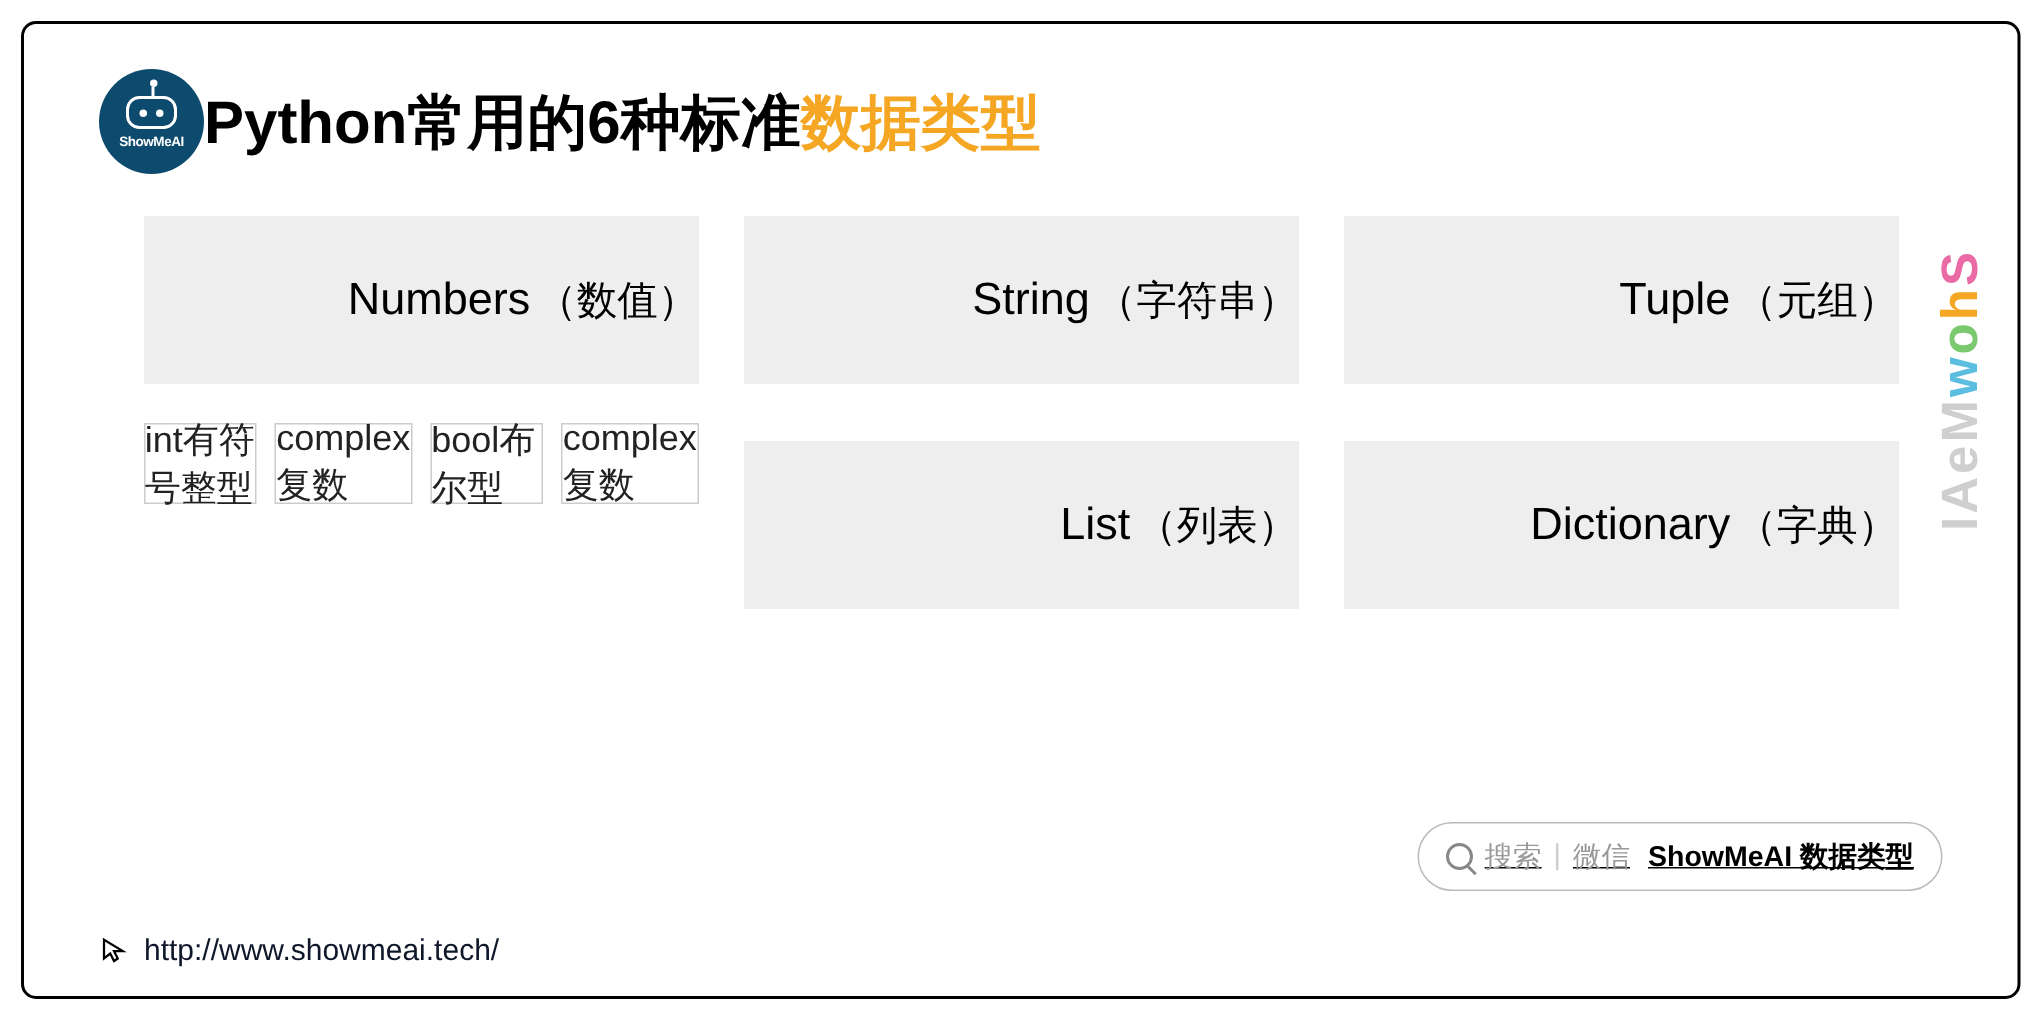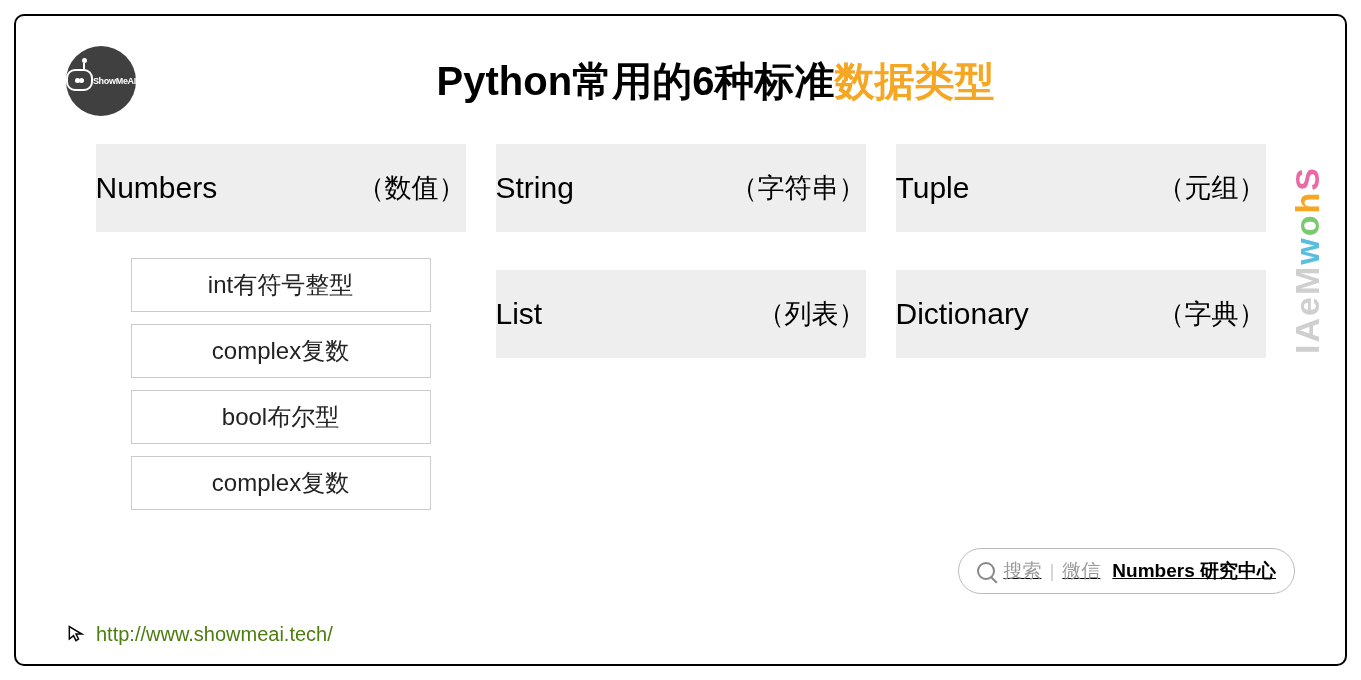--- a/index.html
+++ b/index.html
@@ -19,23 +19,24 @@
     position: relative;
   }
   .header {
     display: flex;
     align-items: center;
     margin-bottom: 28px;
   }
   .logo {
     width: 70px;
     height: 70px;
-    background: #404040;
+    background: #0c4a6e;
     border-radius: 50%;
     display: flex;
+    flex-direction: column;
     align-items: center;
     justify-content: center;
     color: #fff;
     flex-shrink: 0;
   }
   .logo-face {
     width: 34px;
     height: 22px;
     border: 2.5px solid #fff;
     border-radius: 9px;
@@ -67,46 +68,45 @@
     width:5px;height:5px;border-radius:50%;
     background:#fff;top:-5px;left:-1.5px;
   }
   .logo-text {
     font-size: 9px;
     font-weight: bold;
     letter-spacing: -0.3px;
   }
   .title {
     flex: 1;
-    text-align: center;
     font-size: 40px;
     font-weight: bold;
     color: #000;
   }
   .title .accent { color: #f5a623; }
   .grid {
     display: grid;
     grid-template-columns: 370px 370px 370px;
     gap: 24px 30px;
     justify-content: center;
   }
   .col { display: flex; flex-direction: column; gap: 18px; }
   .card {
     background: #eeeeee;
-    height: 88px;
-    display: flex;
-    align-items: center;
-    justify-content: space-between;
+    height: 112px;
+    display: flex;
+    align-items: center;
+    justify-content: flex-end;
     font-size: 30px;
     color: #000;
   }
   .card .sub { font-size: 27px; margin-left: 4px; }
   .num-sub {
     display: flex;
-    flex-direction: column;
+    flex-direction: row;
     gap: 12px;
     margin-top: 8px;
   }
   .num-item {
     border: 1.5px solid #ccc;
     height: 54px;
     width: 300px;
     margin: 0 auto;
     display: flex;
     align-items: center;
@@ -163,21 +163,21 @@
   .divider { color:#ccc; }
   .strongtxt { color:#000; font-weight:bold; margin-left:4px;}
   .footer {
     position: absolute;
     bottom: 18px;
     left: 50px;
     display: flex;
     align-items: center;
     gap: 10px;
     font-size: 20px;
-    color: #4d7c0f;
+    color: #0f172a;
   }
   .cursor-icon {
     width: 20px; height: 24px;
     position: relative;
   }
   .cursor-icon svg { width:100%; height:100%; }
 </style>
 </head>
 <body>
 
@@ -236,21 +236,21 @@
 
   <div class="watermark">
     <span class="wm-rest">IA</span><span class="wm-rest">eM</span><span class="wm-w">w</span><span class="wm-o">o</span><span class="wm-h">h</span><span class="wm-s">S</span>
   </div>
 
   <div class="search-pill">
     <span class="search-icon"></span>
     <span class="grey">搜索</span>
     <span class="divider">|</span>
     <span class="grey">微信</span>
-    <span class="strongtxt">Numbers 研究中心</span>
+    <span class="strongtxt">ShowMeAI 数据类型</span>
   </div>
 
   <div class="footer">
     <span class="cursor-icon">
       <svg viewBox="0 0 24 24" fill="none" stroke="#000" stroke-width="1.8">
         <path d="M4 3 L4 18 L9 14 L12 20 L15 18 L12 12 L19 12 Z"></path>
       </svg>
     </span>
     <span>http://www.showmeai.tech/</span>
   </div>

